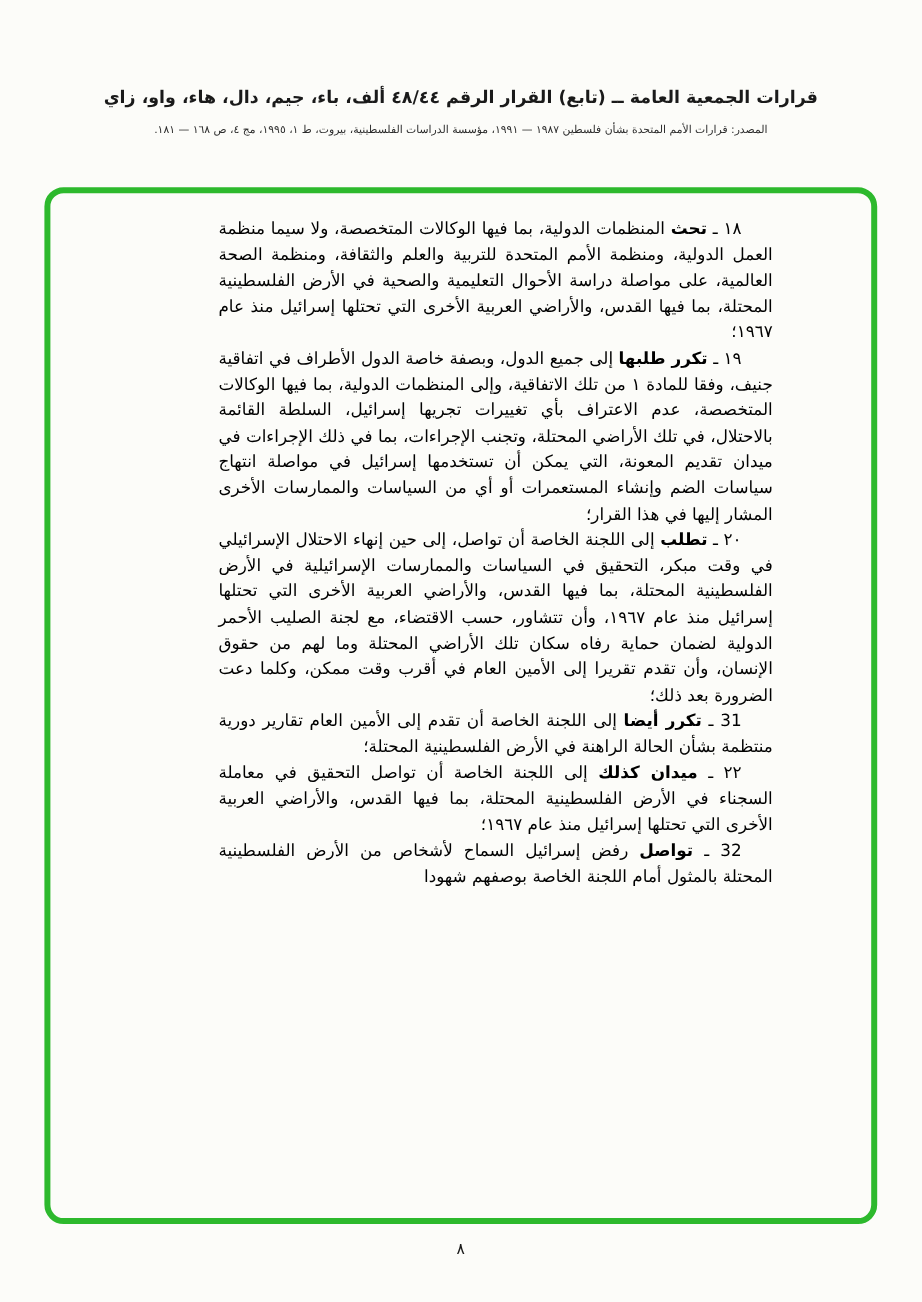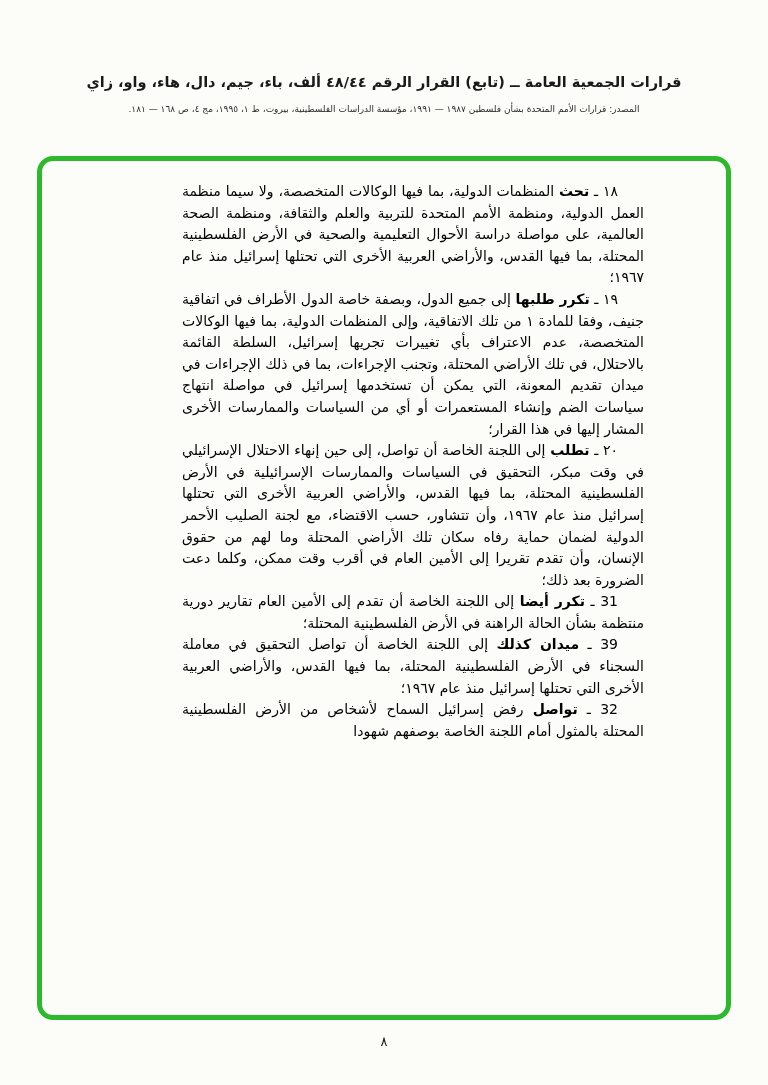--- a/index.html
+++ b/index.html
@@ -93,21 +93,21 @@
   <div class="content">
 
     <p class="para"><span class="num">١٨ ـ</span> <span class="lead">تحث</span> <span class="ptext">المنظمات الدولية، بما فيها الوكالات المتخصصة، ولا سيما منظمة العمل الدولية، ومنظمة الأمم المتحدة للتربية والعلم والثقافة، ومنظمة الصحة العالمية، على مواصلة دراسة الأحوال التعليمية والصحية في الأرض الفلسطينية المحتلة، بما فيها القدس، والأراضي العربية الأخرى التي تحتلها إسرائيل منذ عام ١٩٦٧؛</span></p>
 
     <p class="para"><span class="num">١٩ ـ</span> <span class="lead">تكرر طلبها</span> <span class="ptext">إلى جميع الدول، وبصفة خاصة الدول الأطراف في اتفاقية جنيف، وفقا للمادة ١ من تلك الاتفاقية، وإلى المنظمات الدولية، بما فيها الوكالات المتخصصة، عدم الاعتراف بأي تغييرات تجريها إسرائيل، السلطة القائمة بالاحتلال، في تلك الأراضي المحتلة، وتجنب الإجراءات، بما في ذلك الإجراءات في ميدان تقديم المعونة، التي يمكن أن تستخدمها إسرائيل في مواصلة انتهاج سياسات الضم وإنشاء المستعمرات أو أي من السياسات والممارسات الأخرى المشار إليها في هذا القرار؛</span></p>
 
     <p class="para"><span class="num">٢٠ ـ</span> <span class="lead">تطلب</span> <span class="ptext">إلى اللجنة الخاصة أن تواصل، إلى حين إنهاء الاحتلال الإسرائيلي في وقت مبكر، التحقيق في السياسات والممارسات الإسرائيلية في الأرض الفلسطينية المحتلة، بما فيها القدس، والأراضي العربية الأخرى التي تحتلها إسرائيل منذ عام ١٩٦٧، وأن تتشاور، حسب الاقتضاء، مع لجنة الصليب الأحمر الدولية لضمان حماية رفاه سكان تلك الأراضي المحتلة وما لهم من حقوق الإنسان، وأن تقدم تقريرا إلى الأمين العام في أقرب وقت ممكن، وكلما دعت الضرورة بعد ذلك؛</span></p>
 
     <p class="para"><span class="num">31 ـ</span> <span class="lead">تكرر أيضا</span> <span class="ptext">إلى اللجنة الخاصة أن تقدم إلى الأمين العام تقارير دورية منتظمة بشأن الحالة الراهنة في الأرض الفلسطينية المحتلة؛</span></p>
 
-    <p class="para"><span class="num">39 ـ</span> <span class="lead">ميدان كذلك</span> <span class="ptext">إلى اللجنة الخاصة أن تواصل التحقيق في معاملة السجناء في الأرض الفلسطينية المحتلة، بما فيها القدس، والأراضي العربية الأخرى التي تحتلها إسرائيل منذ عام ١٩٦٧؛</span></p>
+    <p class="para"><span class="num">٢٢ ـ</span> <span class="lead">ميدان كذلك</span> <span class="ptext">إلى اللجنة الخاصة أن تواصل التحقيق في معاملة السجناء في الأرض الفلسطينية المحتلة، بما فيها القدس، والأراضي العربية الأخرى التي تحتلها إسرائيل منذ عام ١٩٦٧؛</span></p>
 
     <p class="para"><span class="num">32 ـ</span> <span class="lead">تواصل</span> <span class="ptext">رفض إسرائيل السماح لأشخاص من الأرض الفلسطينية المحتلة بالمثول أمام اللجنة الخاصة بوصفهم شهودا</span></p>
 
   </div>
 
   <div class="page-number">٨</div>
 
 </div>
 
 </body></html>

